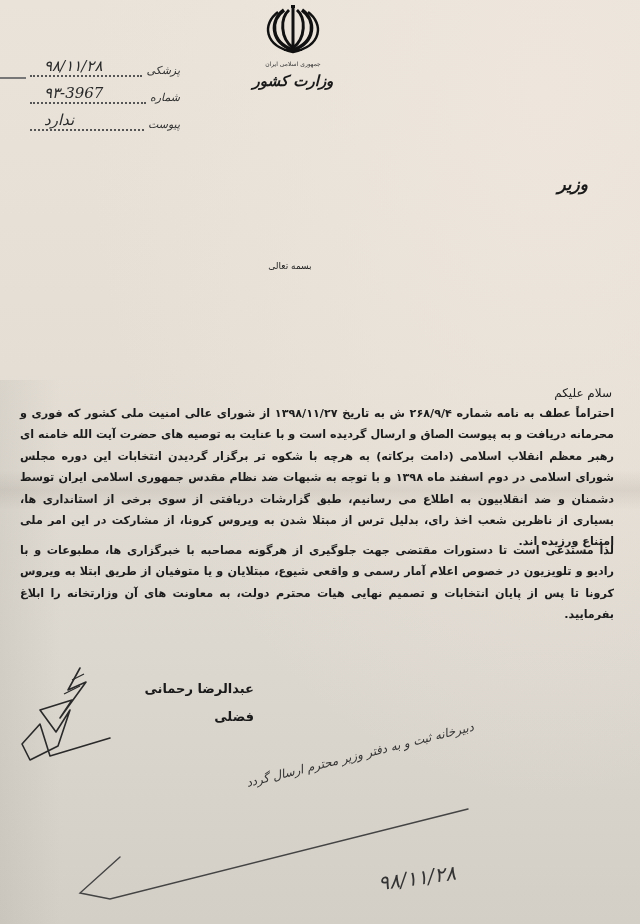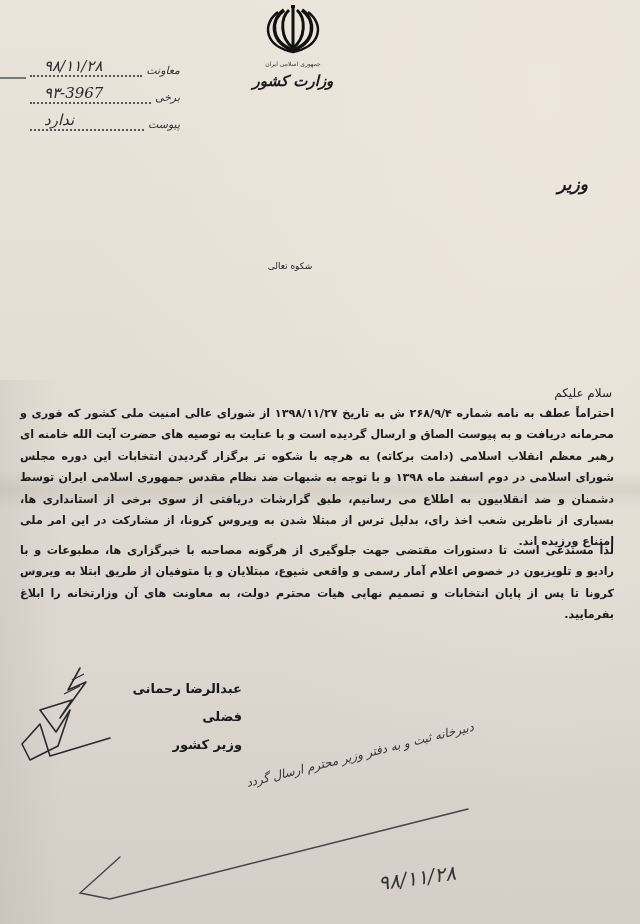--- a/index.html
+++ b/index.html
@@ -78,21 +78,21 @@
   
   .body-text {
     left: 20px; right: 26px; direction: rtl; text-align: justify;
     font-size: 11.2px; font-weight: bold; line-height: 21.4px;
     color: #1c1c1c; text-align-last: right;
   }
   .para1 { top: 403px; }
   .para2 { top: 540px; }
 
   
-  .signatory { left: 92px; top: 675px; direction: rtl; text-align: right; width: 150px; }
+  .signatory { left: 104px; top: 675px; direction: rtl; text-align: right; width: 150px; }
   .signatory .name { font-size: 13px; font-weight: bold; line-height: 28px; }
   .signatory .title { font-size: 13px; font-weight: bold; line-height: 28px; }
   .signature { left: 10px; top: 660px; width: 110px; height: 110px; }
 
   
   .note-wrap { left: 200px; top: 790px; width: 300px; height: 80px; transform: rotate(-14deg); transform-origin: left bottom; }
   .note-text {
     font-family: "DejaVu Serif", serif; font-style: italic; font-size: 12px;
     direction: rtl; color: #333; white-space: nowrap; text-align: right;
   }
@@ -117,52 +117,51 @@
     <path d="M16 8 C0 20 2 42 31 48 C60 42 62 20 46 8" fill="none" stroke="#111" stroke-width="2.5"></path>
     <path d="M22 46 L40 46" stroke="#111" stroke-width="2"></path>
   </svg>
 </div>
 <div class="abs republic-label">جمهوری اسلامی ایران</div>
 <div class="abs ministry-label">وزارت کشور</div>
 
 <div class="abs side-dash"></div>
 <div class="abs meta">
   <div class="meta-row">
-    <span class="meta-label">معاونت</span>
+    <span class="meta-label">پزشکی</span>
     <span class="meta-value">۹۸/۱۱/۲۸</span>
   </div>
   <div class="meta-row">
-    <span class="meta-label">برخی</span>
+    <span class="meta-label">شماره</span>
     <span class="meta-value">۹۳-3967</span>
   </div>
   <div class="meta-row">
     <span class="meta-label">پیوست</span>
     <span class="meta-value">ندارد</span>
   </div>
 </div>
 
 <div class="abs office-title">وزیر</div>
-<div class="abs bism">شکوه تعالی</div>
+<div class="abs bism">بسمه تعالی</div>
 
 <div class="abs recipient">
 </div>
 <div class="abs greeting">سلام علیکم</div>
 
 <div class="abs body-text para1">احتراماً عطف به نامه شماره ۲۶۸/۹/۴ ش به تاریخ ۱۳۹۸/۱۱/۲۷ از شورای عالی امنیت ملی کشور که فوری و محرمانه دریافت و به پیوست الصاق و ارسال گردیده است و با عنایت به توصیه های حضرت آیت الله خامنه ای رهبر معظم انقلاب اسلامی (دامت برکاته) به هرچه با شکوه تر برگزار گردیدن انتخابات این دوره مجلس شورای اسلامی در دوم اسفند ماه ۱۳۹۸ و با توجه به شبهات ضد نظام مقدس جمهوری اسلامی ایران توسط دشمنان و ضد انقلابیون به اطلاع می رسانیم، طبق گزارشات دریافتی از سوی برخی از استانداری ها، بسیاری از ناظرین شعب اخذ رای، بدلیل ترس از مبتلا شدن به ویروس کرونا، از مشارکت در این امر ملی امتناع ورزیده اند.</div>
 <div class="abs body-text para2">لذا مستدعی است تا دستورات مقتضی جهت جلوگیری از هرگونه مصاحبه با خبرگزاری ها، مطبوعات و با رادیو و تلویزیون در خصوص اعلام آمار رسمی و واقعی شیوع، مبتلایان و یا متوفیان از طریق ابتلا به ویروس کرونا تا پس از پایان انتخابات و تصمیم نهایی هیات محترم دولت، به معاونت های آن وزارتخانه را ابلاغ بفرمایید.</div>
 
 <div class="abs signature">
   <svg viewBox="0 0 110 110" xmlns="http://www.w3.org/2000/svg">
     <path d="M70 8 L58 30 L76 22 L50 58 L62 40 L30 50 L46 72 L60 50 L48 86 L20 100 L12 84 L30 64 L40 96 L100 78" fill="none" stroke="#2a2a2a" stroke-width="1.6" stroke-linejoin="round" stroke-linecap="round"></path>
     <path d="M62 20 L74 14 M54 34 L70 26" stroke="#2a2a2a" stroke-width="1.2"></path>
   </svg>
 </div>
 <div class="abs signatory">
   <div class="name">عبدالرضا رحمانی فضلی</div>
-  <div class="title">وزیر کشور</div>
 </div>
 
 <div class="abs note-wrap">
   <div class="note-text">دبیرخانه ثبت و به دفتر وزیر محترم ارسال گردد</div>
 </div>
 <div class="abs note-stroke">
   <svg viewBox="0 0 420 120" width="420" height="120" xmlns="http://www.w3.org/2000/svg" style="position:absolute;left:-180px;top:-20px;">
     <path d="M418 24 L60 114 L30 108 L70 72" fill="none" stroke="#444" stroke-width="1.4" stroke-linecap="round"></path>
   </svg>
 </div>

